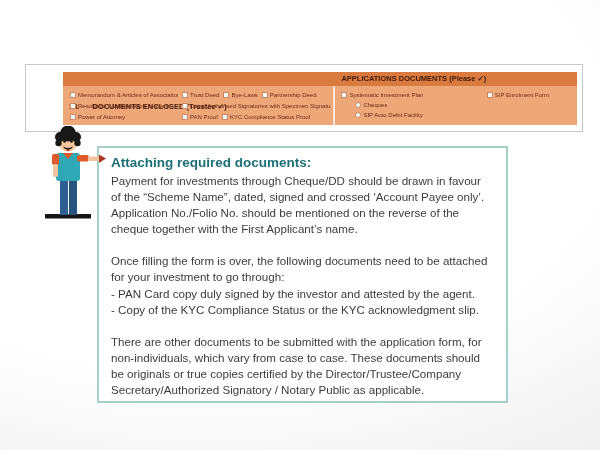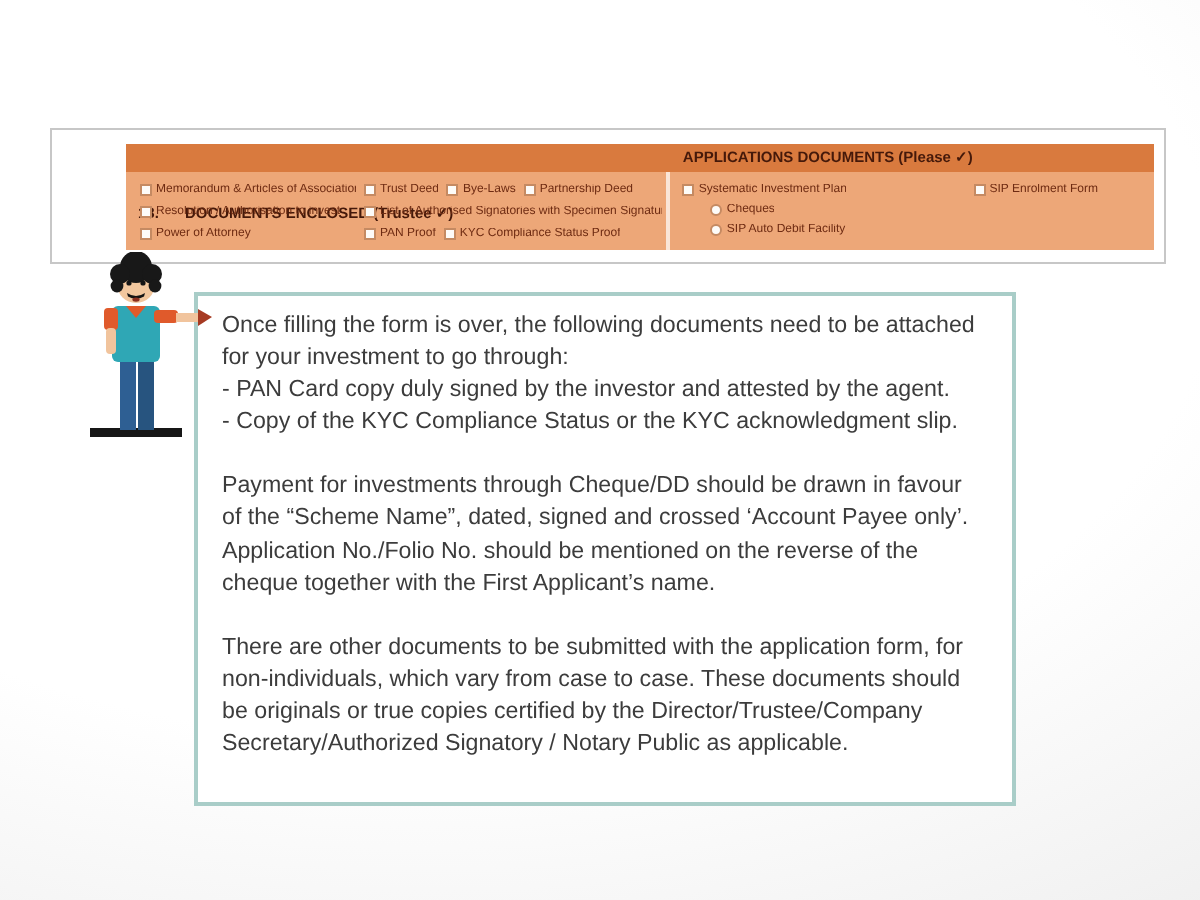--- a/index.html
+++ b/index.html
@@ -155,27 +155,28 @@
 
     <circle cx="24.5" cy="15.5" r="1.3" fill="#141414"></circle>
     <circle cx="31.5" cy="15.5" r="1.3" fill="#141414"></circle>
 
     <path d="M23.5 20.5 Q28 23.5 32.5 20.5 L32 22.2 Q28 24.4 24 22.2 Z" fill="#141414"></path>
 
     <ellipse cx="28" cy="23.8" rx="1.8" ry="1.1" fill="#8b2f20"></ellipse>
   </svg>
 
   <div class="info-box">
+    <h3 class="info-heading">Attaching required documents:</h3>
+    <p>Payment for investments through Cheque/DD should be drawn in favour
+of the “Scheme Name”, dated, signed and crossed ‘Account Payee only’.
+Application No./Folio No. should be mentioned on the reverse of the
+cheque together with the First Applicant’s name.</p>
     <p>Once filling the form is over, the following documents need to be attached
 for your investment to go through:
 - PAN Card copy duly signed by the investor and attested by the agent.
 - Copy of the KYC Compliance Status or the KYC acknowledgment slip.</p>
-    <p>Payment for investments through Cheque/DD should be drawn in favour
-of the “Scheme Name”, dated, signed and crossed ‘Account Payee only’.
-Application No./Folio No. should be mentioned on the reverse of the
-cheque together with the First Applicant’s name.</p>
     <p>There are other documents to be submitted with the application form, for
 non-individuals, which vary from case to case. These documents should
 be originals or true copies certified by the Director/Trustee/Company
 Secretary/Authorized Signatory / Notary Public as applicable.</p>
   </div>
 
 </div>
 
 </body></html>

